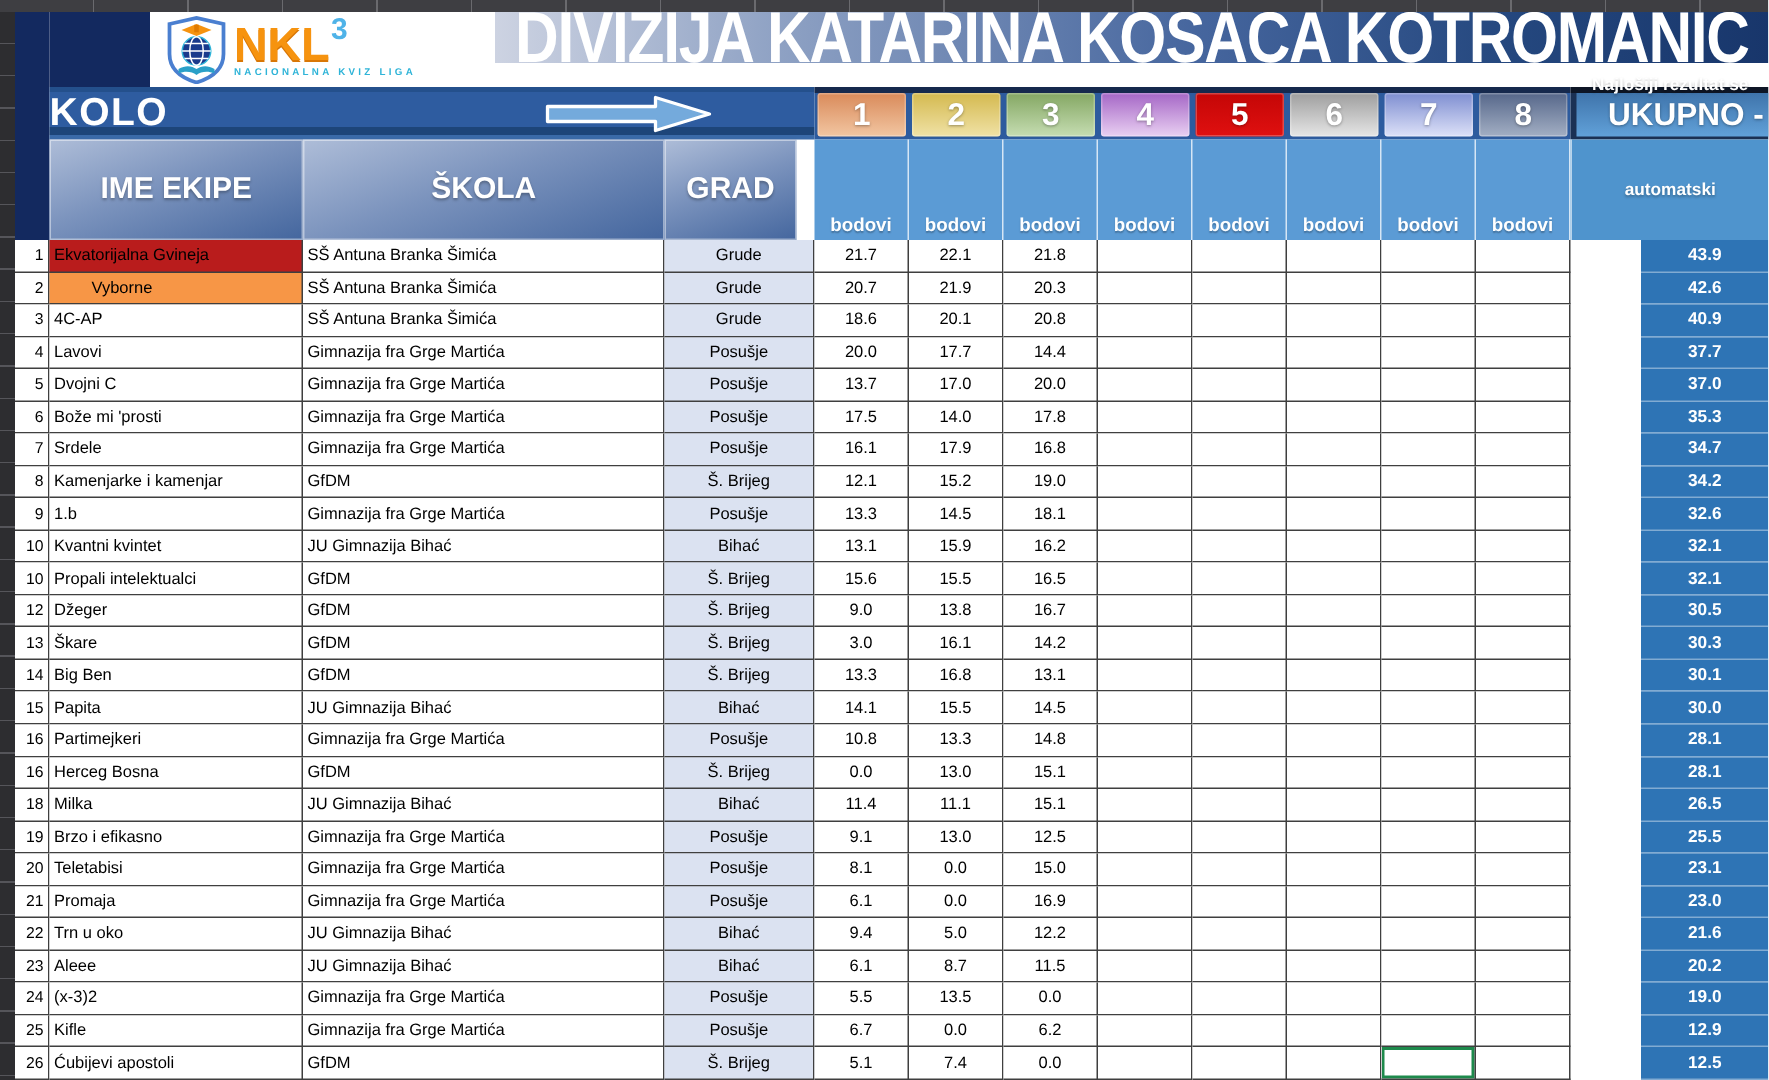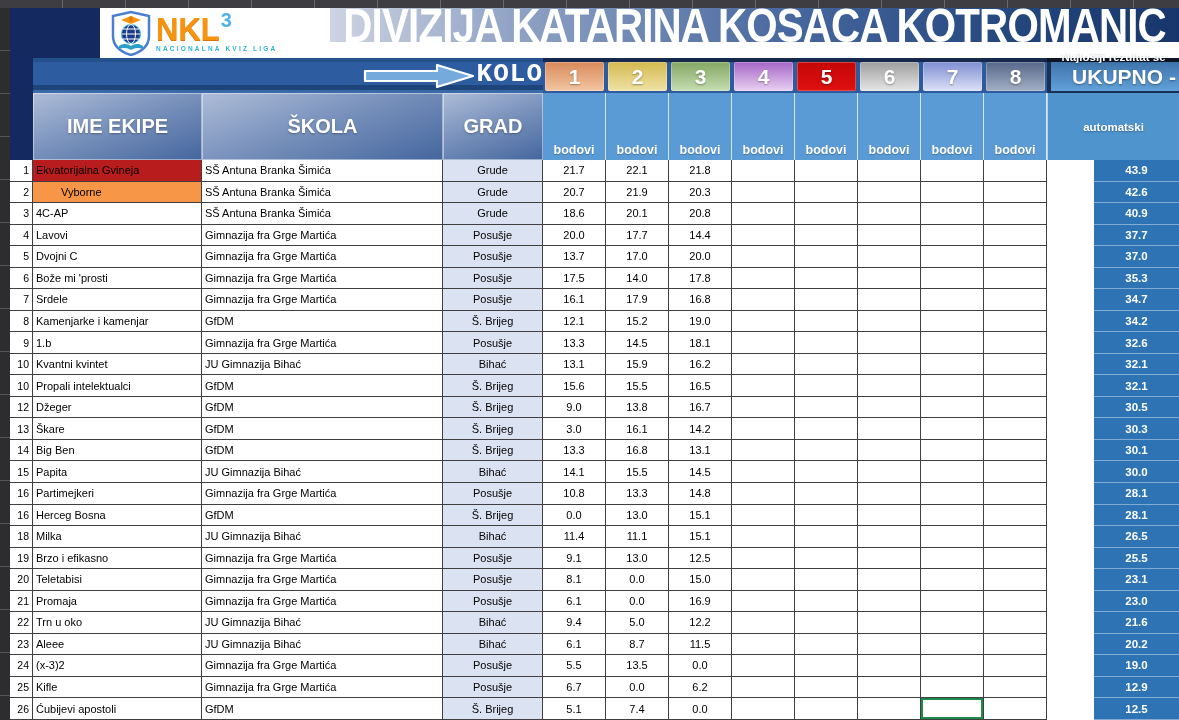--- a/index.html
+++ b/index.html
@@ -25,21 +25,21 @@
   .logo-sub{font-size:6.5px;font-weight:bold;color:#2fb4d8;letter-spacing:2.2px;margin-top:1px;}
   
   .title-band{position:absolute;left:330px;top:8px;width:849px;height:34px;
     background:linear-gradient(90deg,#cdd3e2 0%,#8fa2c4 22%,#46669e 55%,#24477e 80%,#18366b 100%);
     display:flex;align-items:center;justify-content:center;overflow:hidden;}
   .title-text{font-size:48px;font-weight:bold;color:#fff;white-space:nowrap;
     transform:scaleX(.84);letter-spacing:-1px;}
   
   .kolo-band{position:absolute;left:33px;top:58px;width:510px;height:35px;
     background:linear-gradient(#24508c 0%,#24508c 10%,#2e5ca0 10%,#2e5ca0 76%,#1d4579 76%,#1d4579 92%,#3a6aa8 92%);
-    display:flex;align-items:center;justify-content:flex-end;font-family:Liberation Mono, monospace;}
+    display:flex;align-items:center;justify-content:flex-start;}
   .kolo-label{font-size:26px;font-weight:bold;color:#fff;letter-spacing:1px;margin-top:-3px;}
   .kolo-arrow{position:absolute;left:330px;top:5px;}
   
   .chips-band{position:absolute;left:543px;top:58px;width:504px;height:35px;
     background:linear-gradient(#16294d 0 4px,#2d5b9e 4px);display:grid;
     grid-template-columns:repeat(8,63px);}
   .chip{margin:4px 2px 2px 2px;border-radius:2px;display:flex;align-items:center;justify-content:center;
     font-size:21px;font-weight:bold;color:#fff;text-shadow:0 1px 2px rgba(0,0,0,.35);
     box-shadow:inset 0 0 0 1px rgba(255,255,255,.25);}
   .ukupno-band{position:absolute;left:1047px;top:58px;width:152px;height:35px;
@@ -48,21 +48,21 @@
     background:linear-gradient(#3f74ab,#61a1d9);display:flex;align-items:center;justify-content:center;
     font-size:21px;font-weight:bold;color:#fff;text-shadow:0 1px 2px rgba(0,0,0,.35);}
   
   .col-header{position:absolute;top:93px;height:67px;box-sizing:border-box;
     background:linear-gradient(160deg,#aebdd8 0%,#7b93bd 45%,#44669e 100%);
     display:flex;align-items:center;justify-content:center;
     font-size:20px;font-weight:bold;color:#fff;text-shadow:0 1px 2px rgba(0,0,0,.3);
     box-shadow:inset 0 0 0 1px rgba(255,255,255,.45);}
   .h-team{left:33px;width:169px;}
   .h-school{left:202px;width:241px;}
-  .h-city{left:443px;width:100px;}
+  .h-city{left:443px;width:88px;}
   .points-subheaders{position:absolute;left:543px;top:93px;width:504px;height:67px;
     background:#5b9bd5;display:grid;grid-template-columns:repeat(8,63px);}
   .points-sub{display:flex;align-items:flex-end;justify-content:center;padding-bottom:3px;
     box-sizing:border-box;border-right:1px solid rgba(255,255,255,.75);
     font-size:12.5px;font-weight:bold;color:#fff;text-shadow:0 1px 1px rgba(0,0,0,.25);}
   .note-box{position:absolute;left:1047px;top:93px;width:132px;height:67px;background:#4f94cd;
     display:flex;flex-direction:column;align-items:center;justify-content:center;
     font-size:11.5px;font-weight:bold;color:#fff;line-height:22px;
     text-shadow:0 1px 2px rgba(0,0,0,.3);border-left:1px solid rgba(255,255,255,.6);box-sizing:border-box;gap:48px;}
   

